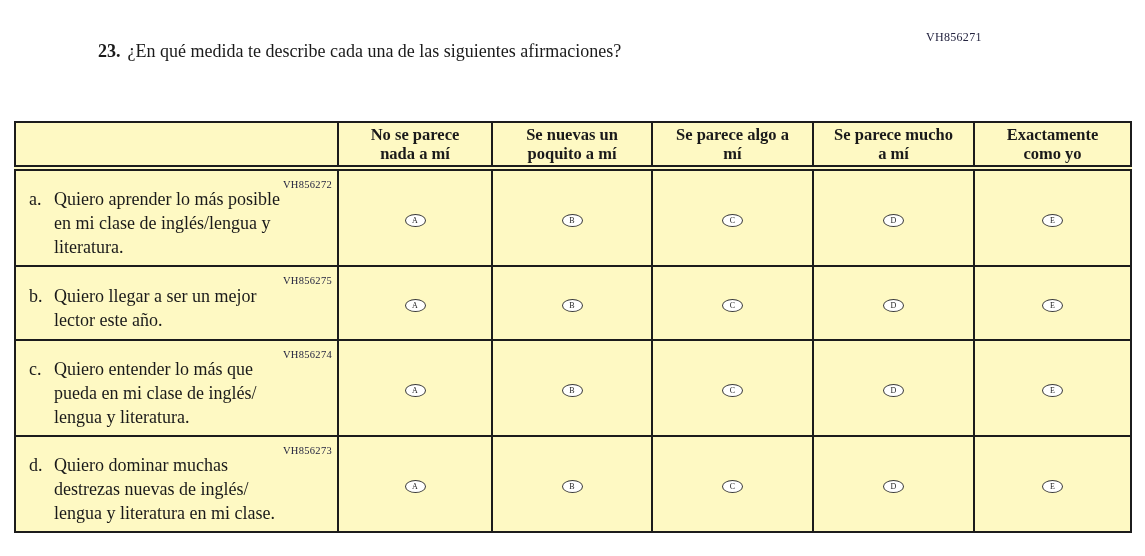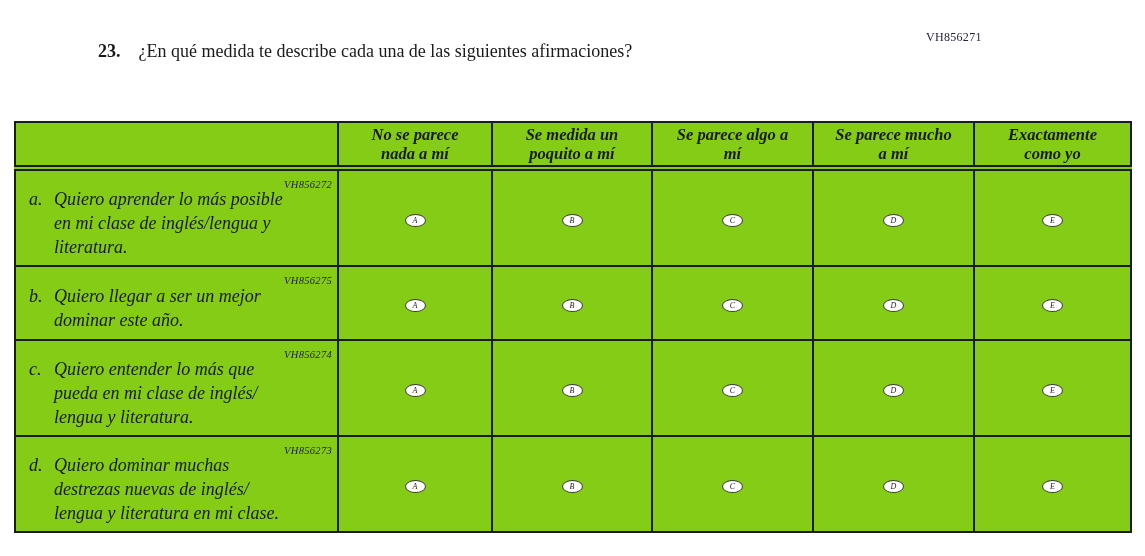--- a/index.html
+++ b/index.html
@@ -8,43 +8,42 @@
     background: #ffffff;
     font-family: "Liberation Serif", serif;
     color: #1a1a1a;
     position: relative;
   }
   .page { position: absolute; inset: 0; background: #fff; }
 
   
   .q-header {
     position: absolute; left: 98px; top: 40px;
-    display: flex; gap: 18px;
+    display: flex; gap: 7px;
     font-size: 18px; line-height: 22px;
   }
   .q-number { font-weight: bold; }
   .q-instruction {
     position: absolute; left: 131px; top: 74px;
     font-size: 18px; line-height: 22px;
   }
   .q-instruction b { font-weight: bold; }
 
   .item-code {
     position: absolute; left: 926px; top: 30px;
     font-size: 12px; letter-spacing: 0.3px;
     color: #23233f;
   }
 
   
   .survey-table-wrap { position: absolute; left: 14px; top: 121px; }
   table.survey {
     border-collapse: collapse; table-layout: fixed;
     width: 1116px;
-    background: #84cc16;
-    font-style: italic;
+    background: #fef9c3;
   }
   table.survey th, table.survey td {
     border: 2px solid #1c1c1c;
   }
   table.survey thead th {
     border-bottom: 6px double #1c1c1c;
     font-weight: bold; font-size: 16.5px; line-height: 19px;
     text-align: center; vertical-align: middle;
     height: 46px;
     white-space: pre-line;
@@ -104,21 +103,21 @@
           <col style="width:160px">
         <col style="width:161px">
           <col style="width:161px">
           <col style="width:157px">
       </colgroup>
       <thead>
         <tr>
           <th></th>
           <th>No se parece
 nada a mí</th>
-          <th>Se medida un
+          <th>Se nuevas un
 poquito a mí</th>
           <th>Se parece algo a
 mí</th>
           <th>Se parece mucho
 a mí</th>
           <th>Exactamente
 como yo</th>
         </tr>
       </thead>
       <tbody>
@@ -147,21 +146,21 @@
           <td class="opt-cell"><span class="bubble">
                 <span class="bubble-letter">E</span>
               </span></td>
         </tr>
         <tr class="row-b">
           <td class="stmt-cell">
             <span class="row-code">VH856275</span>
             <span class="stmt">
               <span class="row-letter">b.</span>
               <span class="row-text">Quiero llegar a ser un mejor
-dominar este año.</span>
+lector este año.</span>
             </span>
           </td>
           <td class="opt-cell"><span class="bubble">
                 <span class="bubble-letter">A</span>
               </span></td>
           <td class="opt-cell"><span class="bubble">
                 <span class="bubble-letter">B</span>
               </span></td>
           <td class="opt-cell"><span class="bubble">
                 <span class="bubble-letter">C</span>

